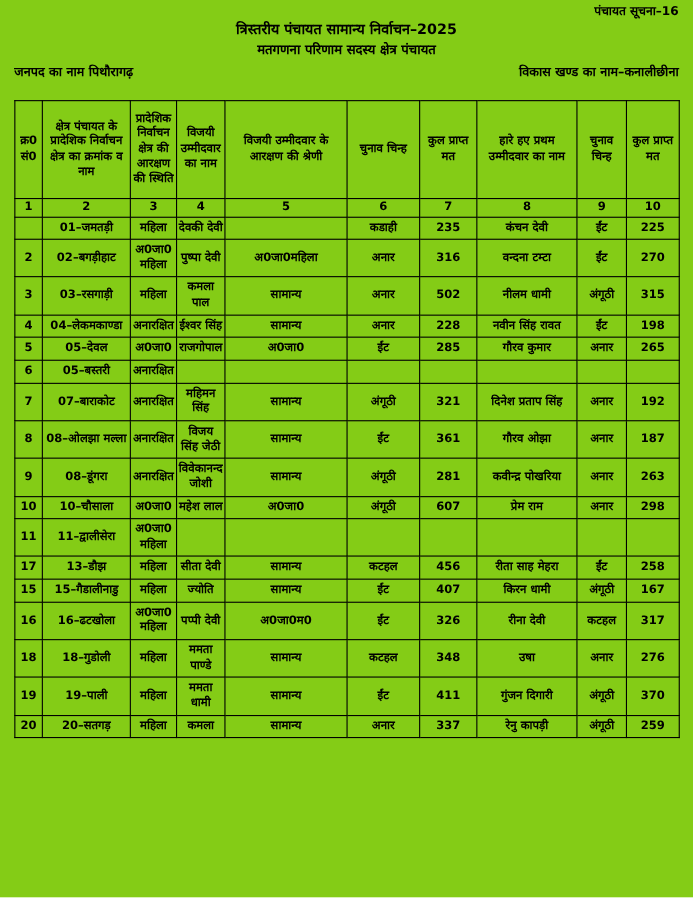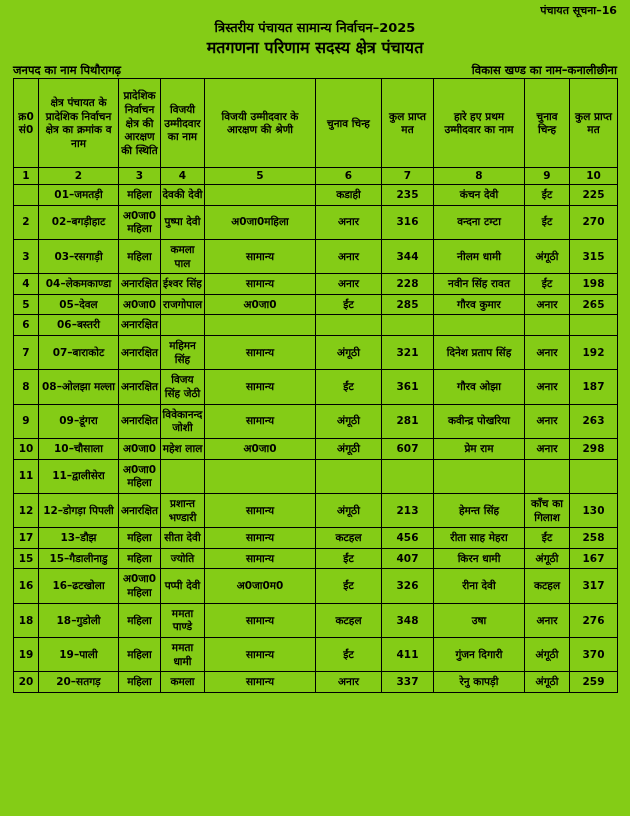--- a/index.html
+++ b/index.html
@@ -25,31 +25,31 @@
   }
   .doc-title {
     text-align: center;
     font-size: 13px;
     font-weight: bold;
     margin-top: 2px;
     line-height: 1.35;
   }
   .doc-subtitle {
     text-align: center;
-    font-size: 16px;
+    font-size: 12px;
     font-weight: bold;
     line-height: 1.35;
   }
   .meta-row {
     display: flex;
     justify-content: space-between;
     font-size: 11.5px;
     font-weight: bold;
     margin-top: 4px;
-    margin-bottom: 1px;
+    margin-bottom: 19px;
   }
   table.results {
     border-collapse: collapse;
     table-layout: fixed;
     width: 604px;
     font-size: 10.5px;
     font-weight: bold;
     border: 1.5px solid #000;
   }
   table.results th,
@@ -155,21 +155,21 @@
     <td>ईंट</td>
     <td>270</td>
   </tr>
         <tr>
     <td>3</td>
     <td>03–रसगाड़ी</td>
     <td>महिला</td>
     <td>कमला पाल</td>
     <td>सामान्य</td>
     <td>अनार</td>
-    <td>344</td>
+    <td>502</td>
     <td>नीलम धामी</td>
     <td>अंगूठी</td>
     <td>315</td>
   </tr>
         <tr>
     <td>4</td>
     <td>04–लेकमकाण्डा</td>
     <td>अनारक्षित</td>
     <td>ईश्वर सिंह</td>
     <td>सामान्य</td>
@@ -186,21 +186,21 @@
     <td>राजगोपाल</td>
     <td>अ0जा0</td>
     <td>ईंट</td>
     <td>285</td>
     <td>गौरव कुमार</td>
     <td>अनार</td>
     <td>265</td>
   </tr>
         <tr>
     <td>6</td>
-    <td>06–बस्तरी</td>
+    <td>05–बस्तरी</td>
     <td>अनारक्षित</td>
     <td></td>
     <td></td>
     <td></td>
     <td></td>
     <td></td>
     <td></td>
     <td></td>
   </tr>
         <tr>
@@ -222,21 +222,21 @@
     <td>विजय सिंह जेठी</td>
     <td>सामान्य</td>
     <td>ईंट</td>
     <td>361</td>
     <td>गौरव ओझा</td>
     <td>अनार</td>
     <td>187</td>
   </tr>
         <tr>
     <td>9</td>
-    <td>09–डूंगरा</td>
+    <td>08–डूंगरा</td>
     <td>अनारक्षित</td>
     <td>विवेकानन्द जोशी</td>
     <td>सामान्य</td>
     <td>अंगूठी</td>
     <td>281</td>
     <td>कवीन्द्र पोखरिया</td>
     <td>अनार</td>
     <td>263</td>
   </tr>
         <tr>
@@ -257,32 +257,20 @@
     <td>अ0जा0 महिला</td>
     <td></td>
     <td></td>
     <td></td>
     <td></td>
     <td></td>
     <td></td>
     <td></td>
   </tr>
         <tr>
-    <td>12</td>
-    <td>12–डोगड़ा पिपली</td>
-    <td>अनारक्षित</td>
-    <td>प्रशान्त भण्डारी</td>
-    <td>सामान्य</td>
-    <td>अंगूठी</td>
-    <td>213</td>
-    <td>हेमन्त सिंह</td>
-    <td>काँच का गिलाश</td>
-    <td>130</td>
-  </tr>
-        <tr>
     <td>17</td>
     <td>13–डौझ</td>
     <td>महिला</td>
     <td>सीता देवी</td>
     <td>सामान्य</td>
     <td>कटहल</td>
     <td>456</td>
     <td>रीता साह मेहरा</td>
     <td>ईंट</td>
     <td>258</td>

